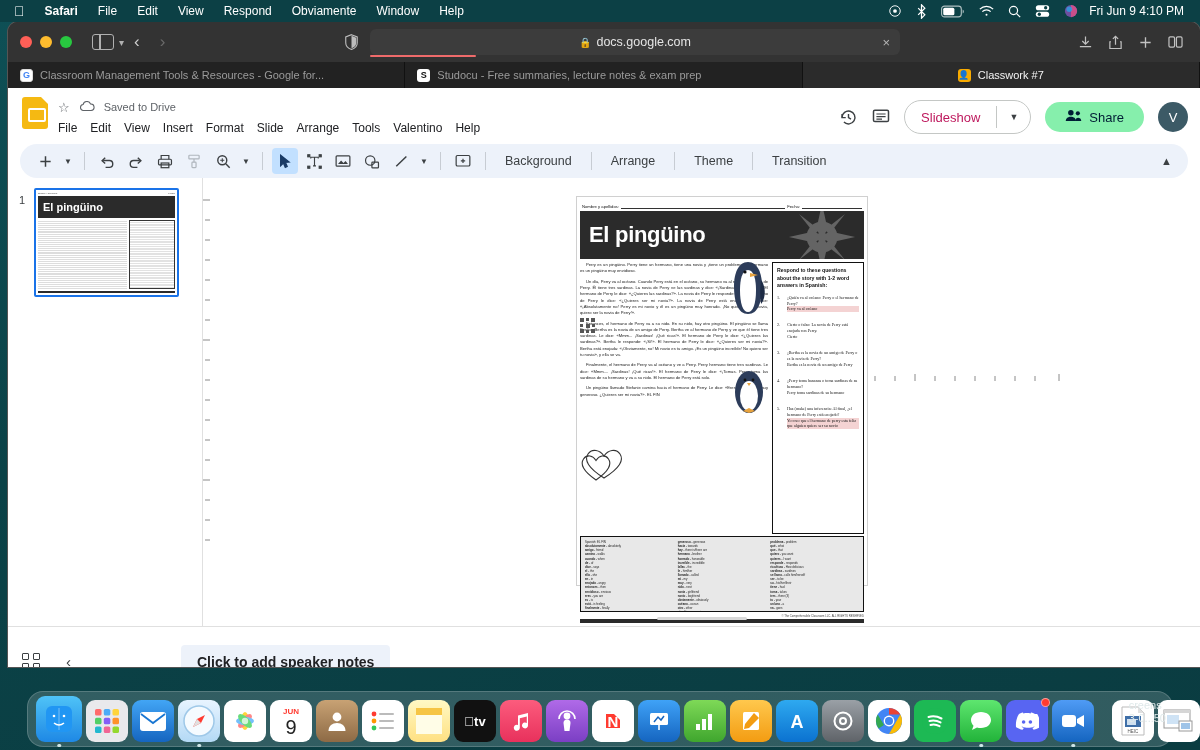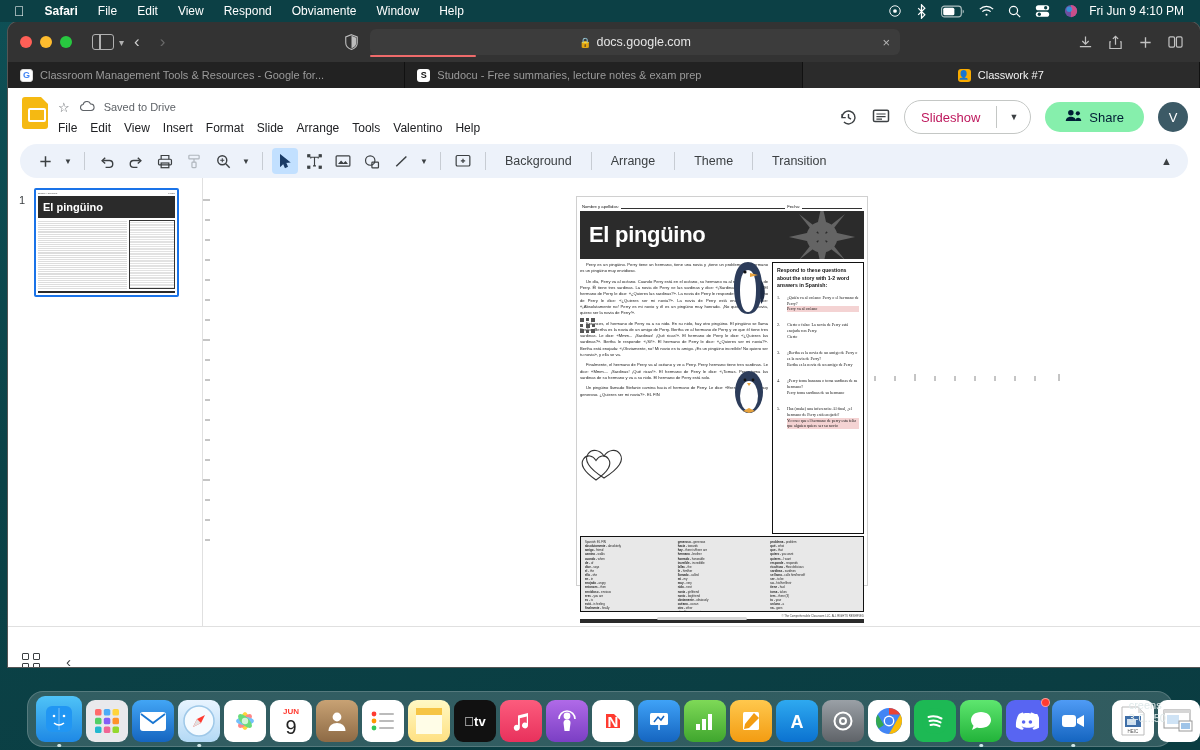--- a/index.html
+++ b/index.html
@@ -725,20 +725,21 @@
       </div>
 
       <div class="notes">
         <span class="grid-ic">
             <i></i>
             <i></i>
             <i></i>
             <i></i>
           </span>
         <span class="notes-chev">‹</span>
+        <span class="notes-box">Click to add speaker notes</span>
       </div>
     </div>
   </div>
 
   <div class="dock">
     <div class="dk big" style="background:linear-gradient(180deg,#4fc3f7,#1e88e5);">
       <svg width="26" height="26" viewBox="0 0 26 26">
           <rect width="26" height="26" rx="6" fill="#2196f3"></rect>
         <path d="M13 2 v22" stroke="#fff" stroke-width="1" opacity=".4"></path>
         <circle cx="8" cy="10" r="1.3" fill="#fff"></circle>

